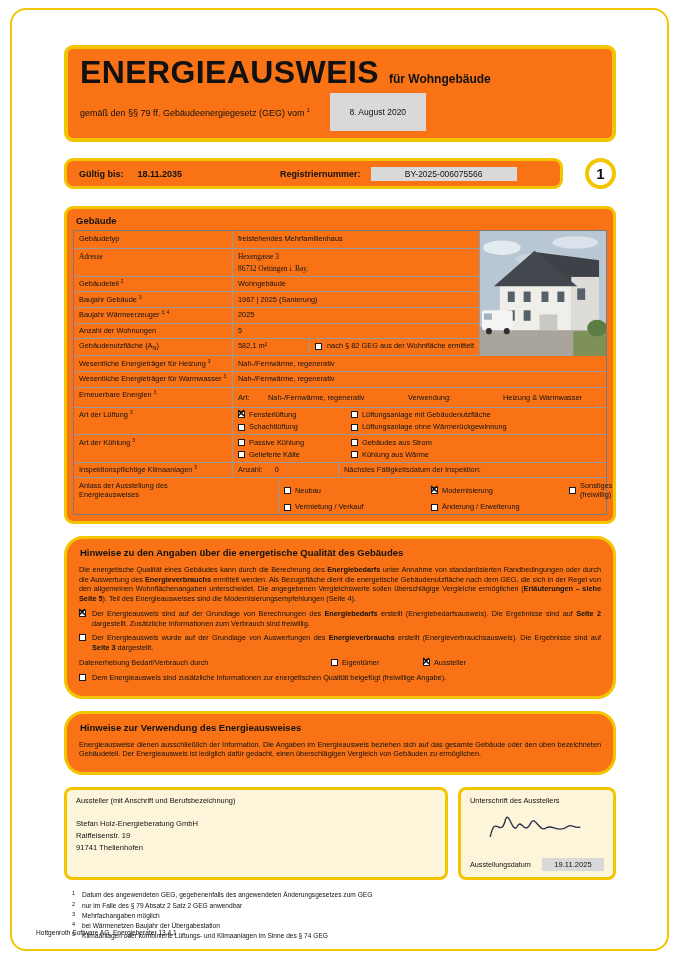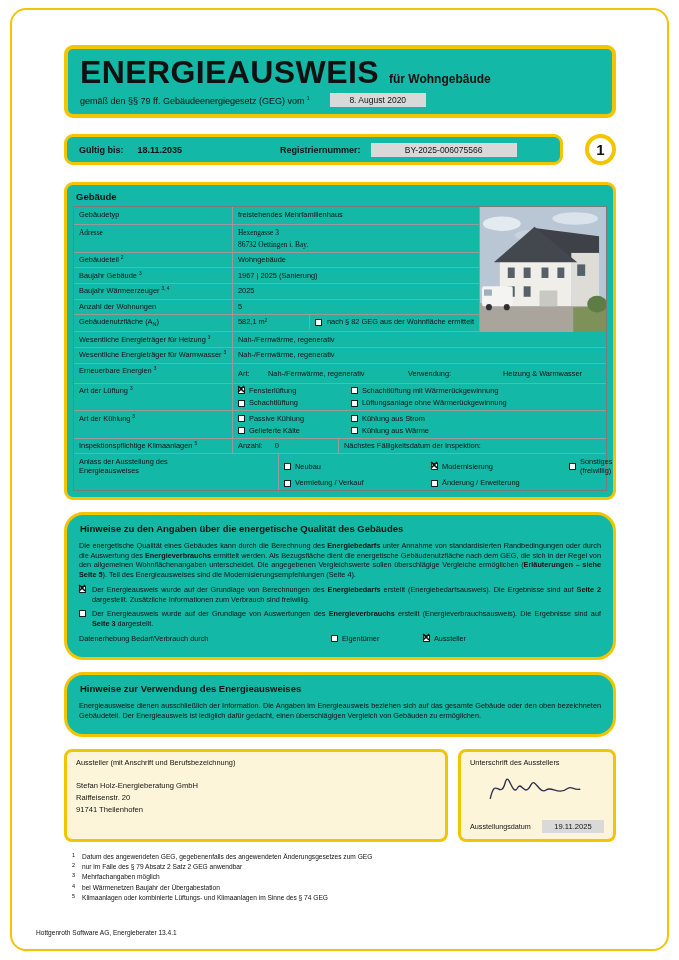--- a/index.html
+++ b/index.html
@@ -11,30 +11,30 @@
     position:relative;
     overflow:hidden;
   }
   .frame {
     position:absolute; left:10px; top:8px; right:10px; bottom:9px;
     border:2px solid var(--accent,#F2C500); border-radius:16px;
     pointer-events:none;
   }
   .content { position:absolute; left:64px; top:45px; width:552px; }
 
-  .box { border:3px solid var(--accent,#F2C500); border-radius:9px; background:#14b8a6; }
+  .box { border:3px solid var(--accent,#F2C500); border-radius:9px; background:#f97316; }
 
   
   .hdr-box { border-width:4px; padding:5px 12px 7px; }
   .hdr-line1 { display:flex; align-items:baseline; gap:10px; }
   .hdr-title { font-size:32px; font-weight:700; letter-spacing:.4px; }
   .hdr-sub { font-size:12px; font-weight:700; }
   .hdr-line2 { display:flex; align-items:center; margin-top:2px; font-size:9px; }
   .field { background:var(--field_bg,#D9D9D9); text-align:center; }
-  .law-date { width:96px; padding:2px 4px; margin-left:20px; font-size:8.5px; }
+  .law-date { width:96px; padding:14px 4px; margin-left:20px; font-size:8.5px; }
   sup { font-size:.65em; vertical-align:super; margin-left:2px; }
 
   
   .validity-row { display:flex; align-items:center; margin-top:16px; gap:22px; }
   .valid-box { flex:1; height:31px; display:flex; align-items:center; padding:0 12px; font-size:9px; }
   .b { font-weight:700; }
   .val-date { margin-left:14px; }
   .reg-label { margin-left:98px; }
   .reg-field { margin-left:10px; width:146px; padding:2px 4px; font-size:8.5px; }
   .page-badge {
@@ -242,21 +242,21 @@
       <div class="grow r-cb">
         <div class="glabel"><span>Art der Lüftung</span><sup>3</sup></div>
         <div class="gval">
           <div class="cbgrid">
             <div class="cbitem">
                 <span class="cb checked"></span>
                 <span>Fensterlüftung</span>
               </div>
             <div class="cbitem">
                 <span class="cb"></span>
-                <span>Schachtlüftung mit Wärmerückgewinnung</span>
+                <span>Lüftungsanlage mit Gebäudenutzfläche</span>
               </div>
             <div class="cbitem">
                 <span class="cb"></span>
                 <span>Schachtlüftung</span>
               </div>
             <div class="cbitem">
                 <span class="cb"></span>
                 <span>Lüftungsanlage ohne Wärmerückgewinnung</span>
               </div>
           </div>
@@ -266,21 +266,21 @@
       <div class="grow r-cb">
         <div class="glabel"><span>Art der Kühlung</span><sup>3</sup></div>
         <div class="gval">
           <div class="cbgrid">
             <div class="cbitem">
                 <span class="cb"></span>
                 <span>Passive Kühlung</span>
               </div>
             <div class="cbitem">
                 <span class="cb"></span>
-                <span>Kühlung aus Strom</span>
+                <span>Gebäudes aus Strom</span>
               </div>
             <div class="cbitem">
                 <span class="cb"></span>
                 <span>Gelieferte Kälte</span>
               </div>
             <div class="cbitem">
                 <span class="cb"></span>
                 <span>Kühlung aus Wärme</span>
               </div>
           </div>
@@ -328,53 +328,57 @@
 
     </div>
   </section>
 
   <section class="box sec-text">
     <div class="sec-title">Hinweise zu den Angaben über die energetische Qualität des Gebäudes</div>
     <p class="qpara"><span>Die energetische Qualität eines Gebäudes kann durch die Berechnung des </span><b>Energiebedarfs</b><span> unter Annahme von standardisierten Randbedingungen oder durch die Auswertung des </span><b>Energieverbrauchs</b><span> ermittelt werden. Als Bezugsfläche dient die energetische Gebäudenutzfläche nach dem GEG, die sich in der Regel von den allgemeinen Wohnflächenangaben unterscheidet. Die angegebenen Vergleichswerte sollen überschlägige Vergleiche ermöglichen (</span><b>Erläuterungen – siehe Seite 5</b><span>). Teil des Energieausweises sind die Modernisierungsempfehlungen (Seite 4).</span></p>
 
     <div class="qitem">
       <span class="cb checked"></span>
-      <span class="qtext"><span>Der Energieausweis wurde auf der Grundlage von Berechnungen des </span><b>Energiebedarfs</b><span> erstellt (Energiebedarfsausweis). Die Ergebnisse sind auf </span><b>Seite 2</b><span> dargestellt. Zusätzliche Informationen zum Verbrauch sind freiwillig.</span></span>
+      <span class="qtext"><span>Der Energieausweis sind auf der Grundlage von Berechnungen des </span><b>Energiebedarfs</b><span> erstellt (Energiebedarfsausweis). Die Ergebnisse sind auf </span><b>Seite 2</b><span> dargestellt. Zusätzliche Informationen zum Verbrauch sind freiwillig.</span></span>
     </div>
 
     <div class="qitem">
       <span class="cb"></span>
       <span class="qtext"><span>Der Energieausweis wurde auf der Grundlage von Auswertungen des </span><b>Energieverbrauchs</b><span> erstellt (Energieverbrauchsausweis). Die Ergebnisse sind auf </span><b>Seite 3</b><span> dargestellt.</span></span>
     </div>
 
     <div class="qdata">
       <span class="dlabel">Datenerhebung Bedarf/Verbrauch durch</span>
       <span class="cbitem">
           <span class="cb"></span>
           <span>Eigentümer</span>
         </span>
       <span class="cbitem">
           <span class="cb checked"></span>
           <span>Aussteller</span>
         </span>
     </div>
 
+    <div class="qitem">
+      <span class="cb"></span>
+      <span class="qtext">Dem Energieausweis sind zusätzliche Informationen zur energetischen Qualität beigefügt (freiwillige Angabe).</span>
+    </div>
   </section>
 
   <section class="box sec-text">
     <div class="sec-title">Hinweise zur Verwendung des Energieausweises</div>
     <p class="qpara">Energieausweise dienen ausschließlich der Information. Die Angaben im Energieausweis beziehen sich auf das gesamte Gebäude oder den oben bezeichneten Gebäudeteil. Der Energieausweis ist lediglich dafür gedacht, einen überschlägigen Vergleich von Gebäuden zu ermöglichen.</p>
   </section>
 
   <div class="issuer-row">
     <section class="issuer-box issuer-left">
       <div class="issuer-title">Aussteller (mit Anschrift und Berufsbezeichnung)</div>
       <div class="issuer-lines">
         <div>Stefan Holz-Energieberatung GmbH</div>
-        <div>Raiffeisenstr. 20</div>
+        <div>Raiffeisenstr. 19</div>
         <div>91741 Theilenhofen</div>
       </div>
     </section>
     <section class="issuer-box issuer-right">
       <div class="issuer-title">Unterschrift des Ausstellers</div>
       <svg class="sig" viewBox="0 0 140 45">
         <path d="M10 36 C 16 8, 22 40, 28 16 C 32 4, 36 34, 42 24 C 47 14, 50 36, 58 20 C 63 10, 68 32, 76 26 C 83 21, 90 33, 102 24 C 106 21, 110 27, 116 25" fill="none" stroke="#2b2e4a" stroke-width="1.6" stroke-linecap="round"></path>
       </svg>
       <div class="issuer-date-row">
         <span>Ausstellungsdatum</span>

